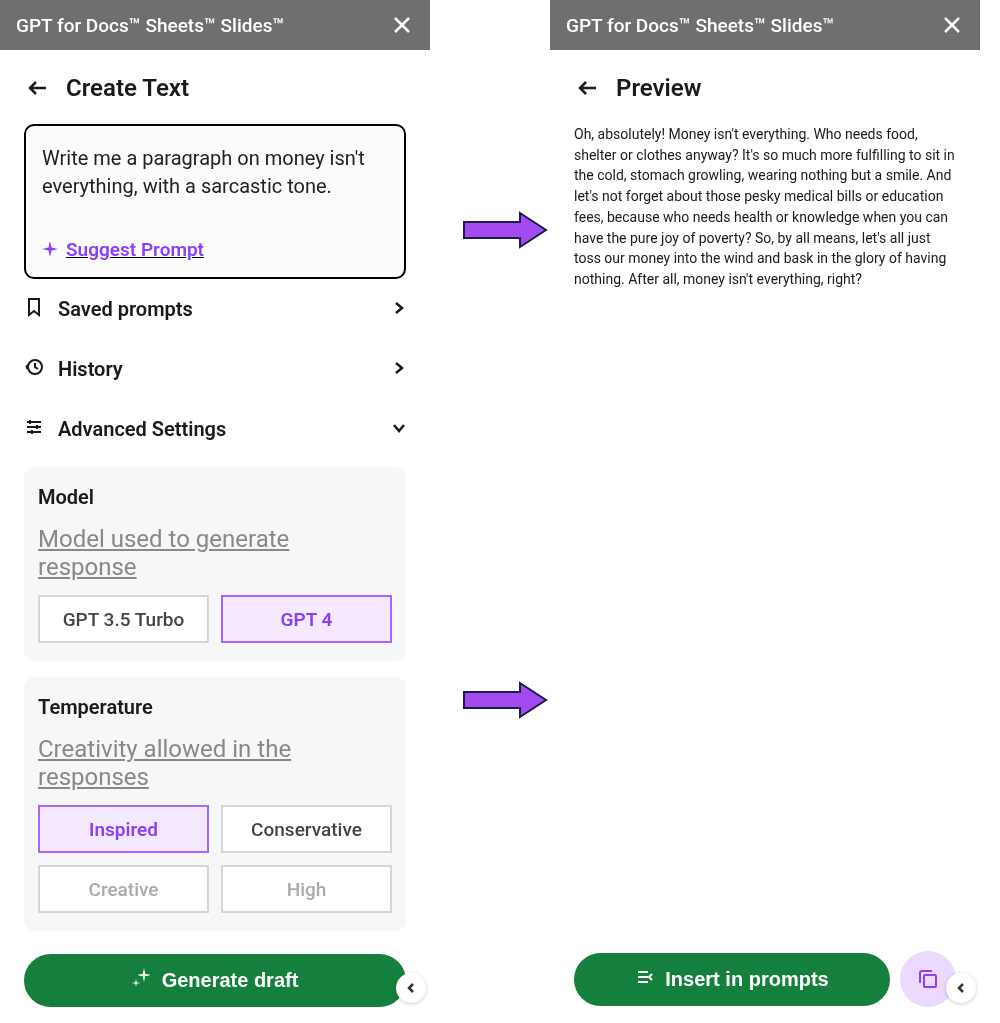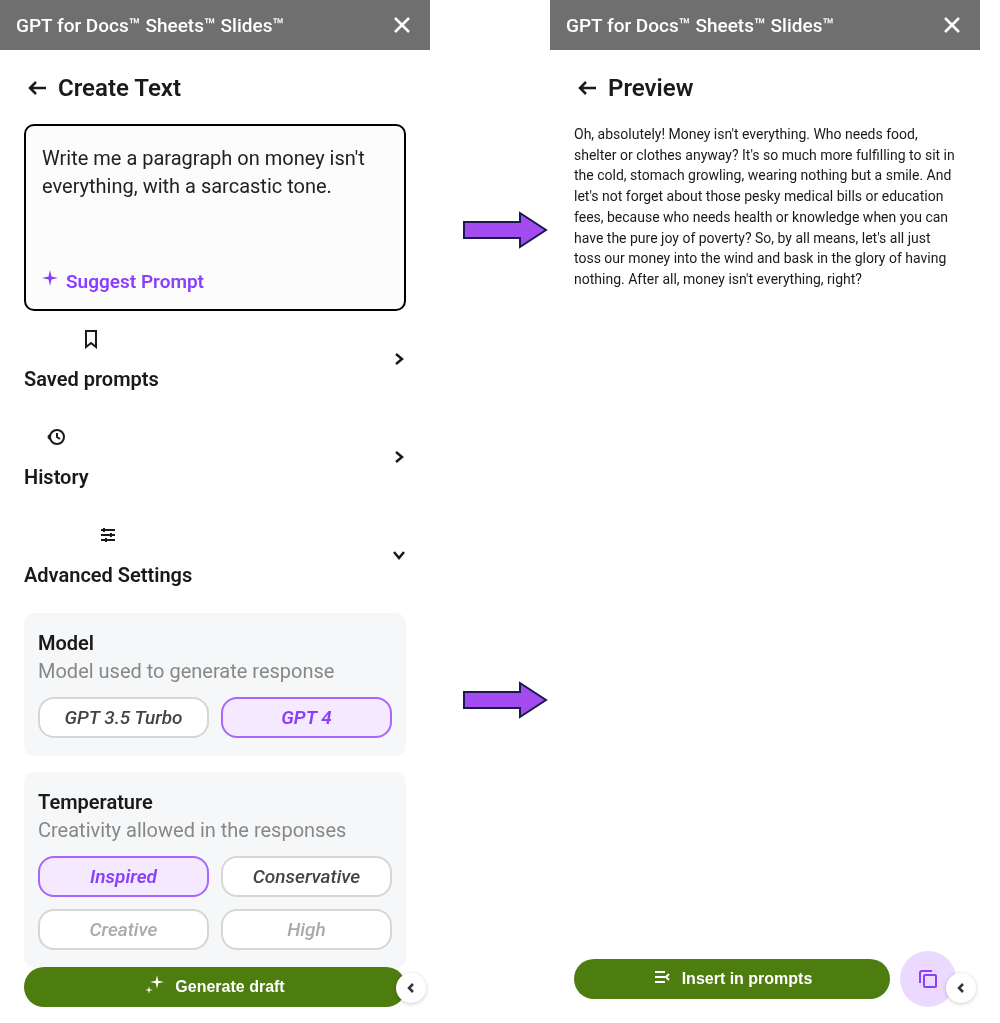--- a/index.html
+++ b/index.html
@@ -38,21 +38,21 @@
       justify-content: center;
       cursor: pointer;
     }
     .close-x svg { stroke: #fff; stroke-width: 2.5; }
     .content {
       padding: 24px 24px 0 24px;
     }
     .header-row {
       display: flex;
       align-items: center;
-      gap: 6px;
+      gap: 14px;
       margin-bottom: 22px;
     }
     .back-arrow {
       width: 28px;
       height: 28px;
       display: flex;
       align-items: center;
       justify-content: center;
       cursor: pointer;
     }
@@ -69,43 +69,43 @@
       background: #fcfcfd;
     }
     .prompt-text {
       font-size: 20px;
       line-height: 1.4;
       color: #222;
       min-height: 90px;
     }
     .suggest-row {
       display: flex;
-      align-items: flex-start;
+      align-items: flex-end;
       gap: 8px;
-      margin-top: 36px;
-      cursor: pointer;
+      margin-top: 4px;
+      cursor: pointer;
+      text-decoration: underline;
     }
     .suggest-row .sparkle svg { fill: #8a3ffc; }
     .suggest-text {
       color: #8a3ffc;
       font-weight: 600;
       font-size: 19px;
     }
     .menu-item {
       display: flex;
       align-items: center;
       justify-content: space-between;
       padding: 18px 0;
       cursor: pointer;
     }
     .menu-item .left {
       display: flex;
       align-items: center;
       gap: 14px;
-      flex-direction: column;
     }
     .menu-item .label {
       font-size: 20px;
       font-weight: 600;
       color: #1a1a1a;
     }
     .menu-item .chev svg { stroke: #1a1a1a; stroke-width: 2.5; }
     .menu-item .icon svg { stroke: #1a1a1a; stroke-width: 2; fill: none; }
     .card {
       background: #f6f7f8;
@@ -113,66 +113,66 @@
       padding: 18px 14px;
       margin-top: 8px;
     }
     .card + .card { margin-top: 16px; }
     .card-title {
       font-size: 20px;
       font-weight: 600;
       color: #1a1a1a;
     }
     .card-sub {
-      font-size: 20px;
+      font-size: 24px;
       color: #888;
-      margin-top: 4px;
+      margin-top: 16px;
       margin-bottom: 14px;
+      text-decoration: underline;
     }
     .pills { display: flex; gap: 12px; flex-wrap: wrap; }
     .pill {
       flex: 1;
       min-width: 165px;
-      height: 41px;
-      border-radius: 16px;
+      height: 48px;
+      border-radius: 0;
       border: 2px solid #d6d6d6;
       background: #fff;
       display: flex;
       align-items: center;
       justify-content: center;
       font-size: 19px;
       color: #444;
       cursor: pointer;
       font-weight: 500;
-      font-style: italic;
     }
     .pill.selected {
       border-color: #a666ff;
       background: #f4e9ff;
       color: #8a3ffc;
       font-weight: 600;
     }
     .pill.faded { color: #aaa; }
     .bottom-bar {
       position: absolute;
       bottom: 16px;
       left: 24px;
       right: 24px;
       display: flex;
       gap: 10px;
       align-items: center;
     }
     .primary-btn {
       flex: 1;
-      background: #4d7c0f;
+      background: #15803d;
       color: #fff;
       border: none;
       border-radius: 40px;
-      height: 40px;
-      font-size: 16px;
+      height: 53px;
+      font-size: 20px;
       font-weight: 600;
       display: flex;
       align-items: center;
       justify-content: center;
       gap: 10px;
       cursor: pointer;
     }
     .primary-btn svg { fill: #fff; }
     .primary-btn .insert-icon svg { stroke: #fff; stroke-width: 2; fill: none; }
     .copy-fab {

